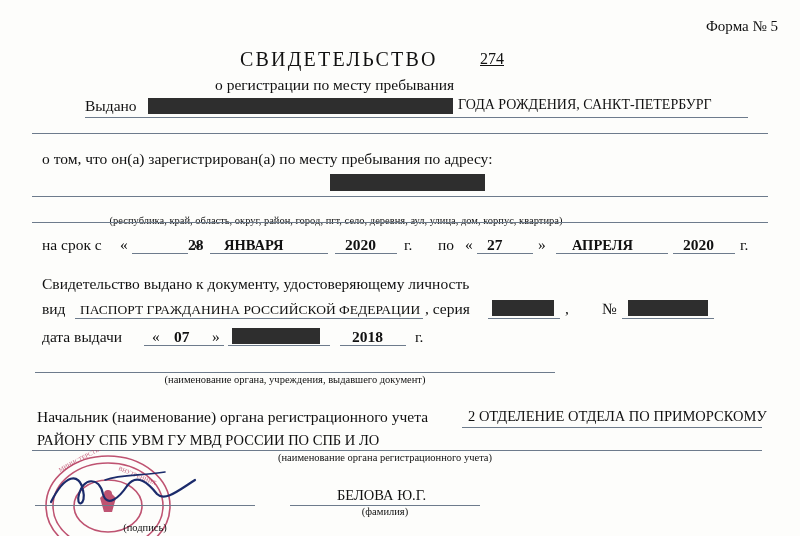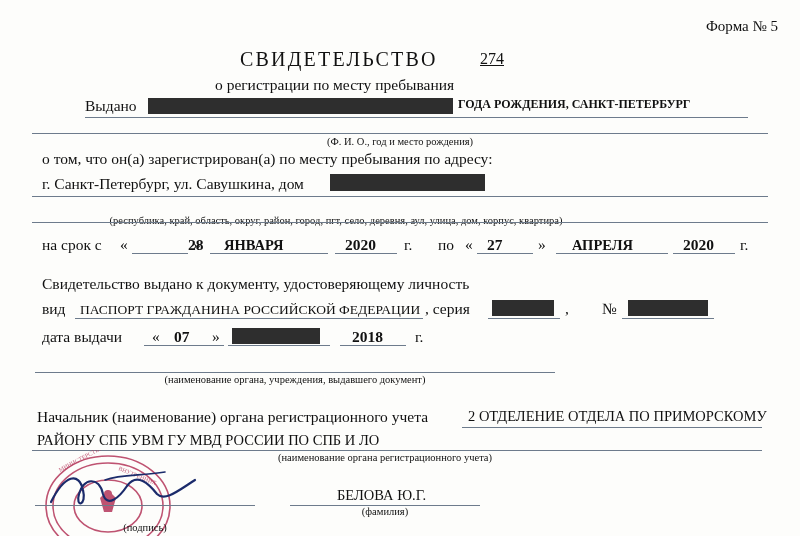--- a/index.html
+++ b/index.html
@@ -84,29 +84,27 @@
 <div id="page">
 
   <div class="abs form-no">Форма № 5</div>
 
   <div class="abs title">СВИДЕТЕЛЬСТВО</div>
   <div class="abs title-num">274</div>
   <div class="abs subtitle">о регистрации по месту пребывания</div>
 
   <div class="abs lbl" style="top:97px; left:85px;">Выдано</div>
   <div class="abs redact" style="top:98px; left:148px; width:305px; height:16px;"></div>
-  <div class="abs" style="top:97px; left:458px; font-size:12px;font-weight:bold;">ГОДА РОЖДЕНИЯ, САНКТ-ПЕТЕРБУРГ</div>
+  <div class="abs" style="top:97px; left:458px; font-size:14px;">ГОДА РОЖДЕНИЯ, САНКТ-ПЕТЕРБУРГ</div>
   <div class="abs rule" style="top:117px; left:85px; width:663px;"></div>
 
-  <div class="abs tiny" style="top:136px; left:0; width:800px;">(Ф. И. О., год и место рождения)</div>
   <div class="abs rule" style="top:133px; left:32px; width:736px;"></div>
 
   <div class="abs lbl" style="top:150px; left:42px;">о том, что он(а) зарегистрирован(а) по месту пребывания по адресу:</div>
 
-  <div class="abs lbl" style="top:175px; left:42px;">г. Санкт-Петербург, ул. Савушкина, дом</div>
   <div class="abs redact" style="top:174px; left:330px; width:155px; height:17px;"></div>
   <div class="abs rule" style="top:196px; left:32px; width:736px;"></div>
 
   <div class="abs tiny" style="top:215px; left:0; width:672px;">(республика, край, область, округ, район, город, пгт, село, деревня, аул, улица, дом, корпус, квартира)</div>
   <div class="abs rule" style="top:222px; left:32px; width:736px;"></div>
 
   <div class="abs lbl" style="top:236px; left:42px;">на срок с</div>
   <div class="abs lbl" style="top:236px; left:120px;">«</div>
   <div class="abs lbl" style="top:236px; left:142px; font-weight:bold;margin-left:46px;">28</div>
   <div class="abs rule" style="top:253px; left:132px; width:56px;"></div>

